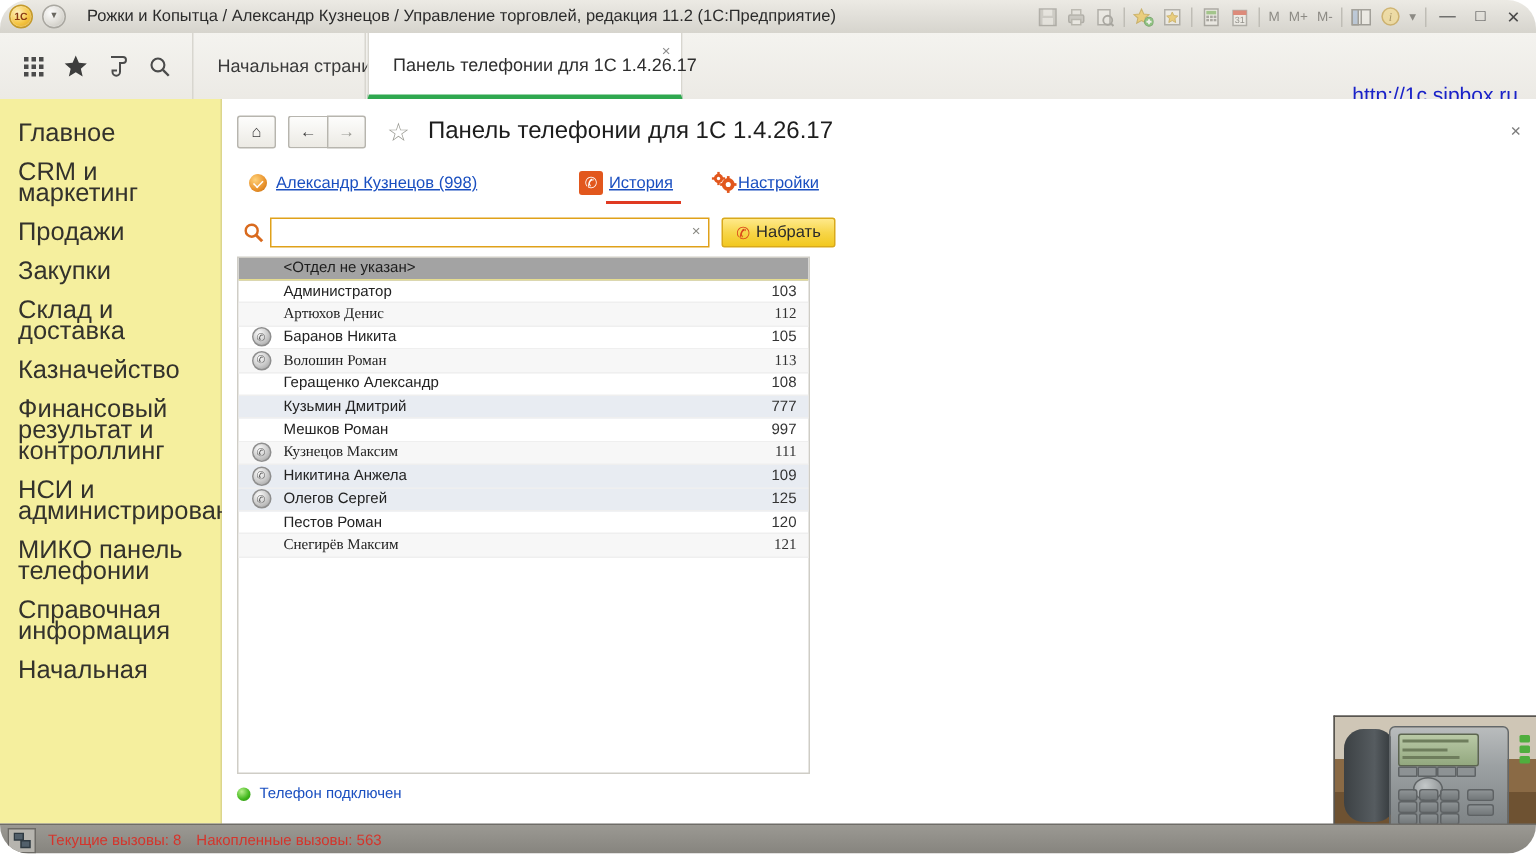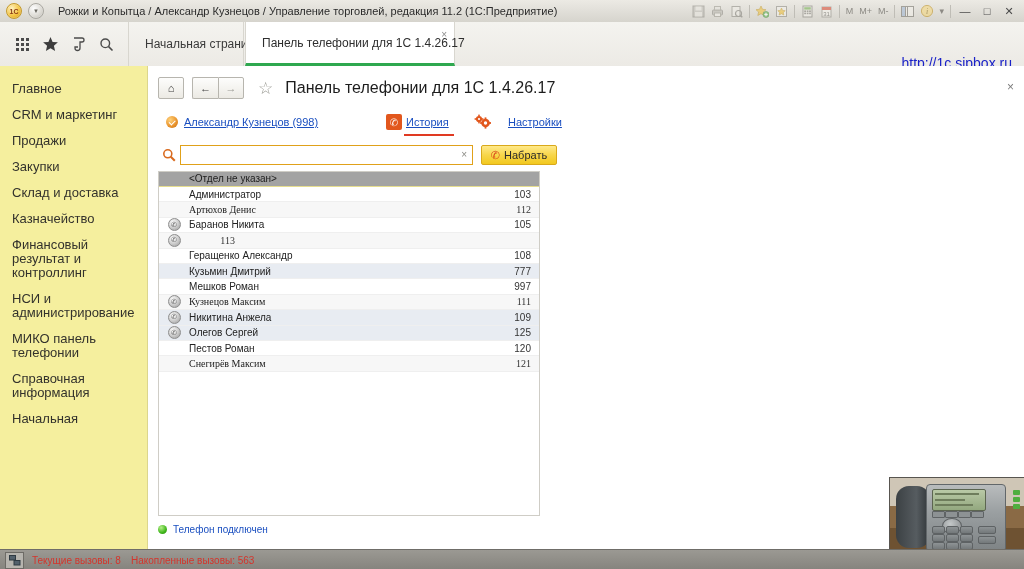--- a/index.html
+++ b/index.html
@@ -2,21 +2,21 @@
 <html><head>
 <meta charset="utf-8">
 <style>
   html,body{margin:0;padding:0;}
   body{
     width:1024px;height:569px;overflow:hidden;
     font-family:"Liberation Sans", sans-serif;
     background:#ffffff;
     -webkit-font-smoothing:antialiased;
   }
-  .app{position:relative;width:1024px;height:569px;overflow:hidden;background:#fff;}
+  .app{position:relative;width:1024px;height:569px;overflow:hidden;background:#fff;border-radius:19px;}
 
   
   .titlebar{
     position:absolute;left:0;top:0;width:1024px;height:22px;
     background:linear-gradient(to bottom,#eceae4 0%,#e2e0da 45%,#d6d4cd 100%);
     border-bottom:1px solid #b9b7b0;
     display:flex;align-items:center;
   }
   .tb-round{
     width:14px;height:14px;border-radius:50%;margin-left:6px;
@@ -80,21 +80,21 @@
   }
 
   
   .sidebar{
     position:absolute;left:0;top:66px;width:148px;height:483px;
     background:#f5ef9e;
     border-right:1px solid #dcd68d;
     box-sizing:border-box;padding:10px 0 0 0;
   }
   .side-item{
-    font-size:13px;color:#33322c;padding:6px 8px 6px 12px;line-height:14px;
+    font-size:17px;color:#33322c;padding:6px 8px 6px 12px;line-height:14px;
     cursor:default;
   }
 
   
   .content{
     position:absolute;left:148px;top:66px;width:876px;height:483px;background:#fff;
   }
   .page-head{
     position:absolute;left:0;top:0;width:876px;height:44px;
     display:flex;align-items:center;padding-left:10px;box-sizing:border-box;
@@ -126,21 +126,21 @@
     display:flex;align-items:center;justify-content:center;
   }
   .chk-ic:after{content:"";width:5px;height:2.5px;border-left:1.6px solid #fff;border-bottom:1.6px solid #fff;transform:rotate(-45deg);margin-top:-1px;}
   .blue-link{font-size:11px;color:#1a4fc0;text-decoration:underline;}
   .hist-link{position:absolute;left:228px;top:0;display:flex;align-items:center;gap:4px;}
   .hist-ic{
     width:16px;height:16px;background:#e2571d;border-radius:2px;
     display:flex;align-items:center;justify-content:center;color:#fff;font-size:10px;
   }
   .hist-underline{position:absolute;left:246px;top:20px;width:50px;height:2px;background:#e03a22;}
-  .sett-link{position:absolute;left:316px;top:0;display:flex;align-items:center;gap:16px;}
+  .sett-link{position:absolute;left:316px;top:0;display:flex;align-items:center;gap:0;}
   .gear-ic{width:18px;height:16px;position:relative;}
 
   
   .searchrow{position:absolute;left:10px;top:76px;width:860px;height:26px;display:flex;align-items:center;}
   .search-ic{width:22px;display:flex;align-items:center;justify-content:center;color:#d96a1e;font-size:13px;}
   .search-box{
     position:relative;width:293px;height:20px;border:1px solid #e0a11a;background:#fff;
     box-sizing:border-box;display:flex;align-items:center;padding:0 18px 0 6px;
   }
   .search-box input{
@@ -468,20 +468,21 @@
         <div class="row-ic">
             <span class="callicon">✆</span>
           </div>
         <div class="row-name">Баранов Никита</div>
         <div class="row-num">105</div>
       </div>
       <div class="row alt">
         <div class="row-ic">
             <span class="callicon">✆</span>
           </div>
+        <div class="row-name">Волошин Роман</div>
         <div class="row-num">113</div>
       </div>
       <div class="row">
         <div class="row-ic"></div>
         <div class="row-name">Геращенко Александр</div>
         <div class="row-num">108</div>
       </div>
       <div class="row sel">
         <div class="row-ic"></div>
         <div class="row-name">Кузьмин Дмитрий</div>

